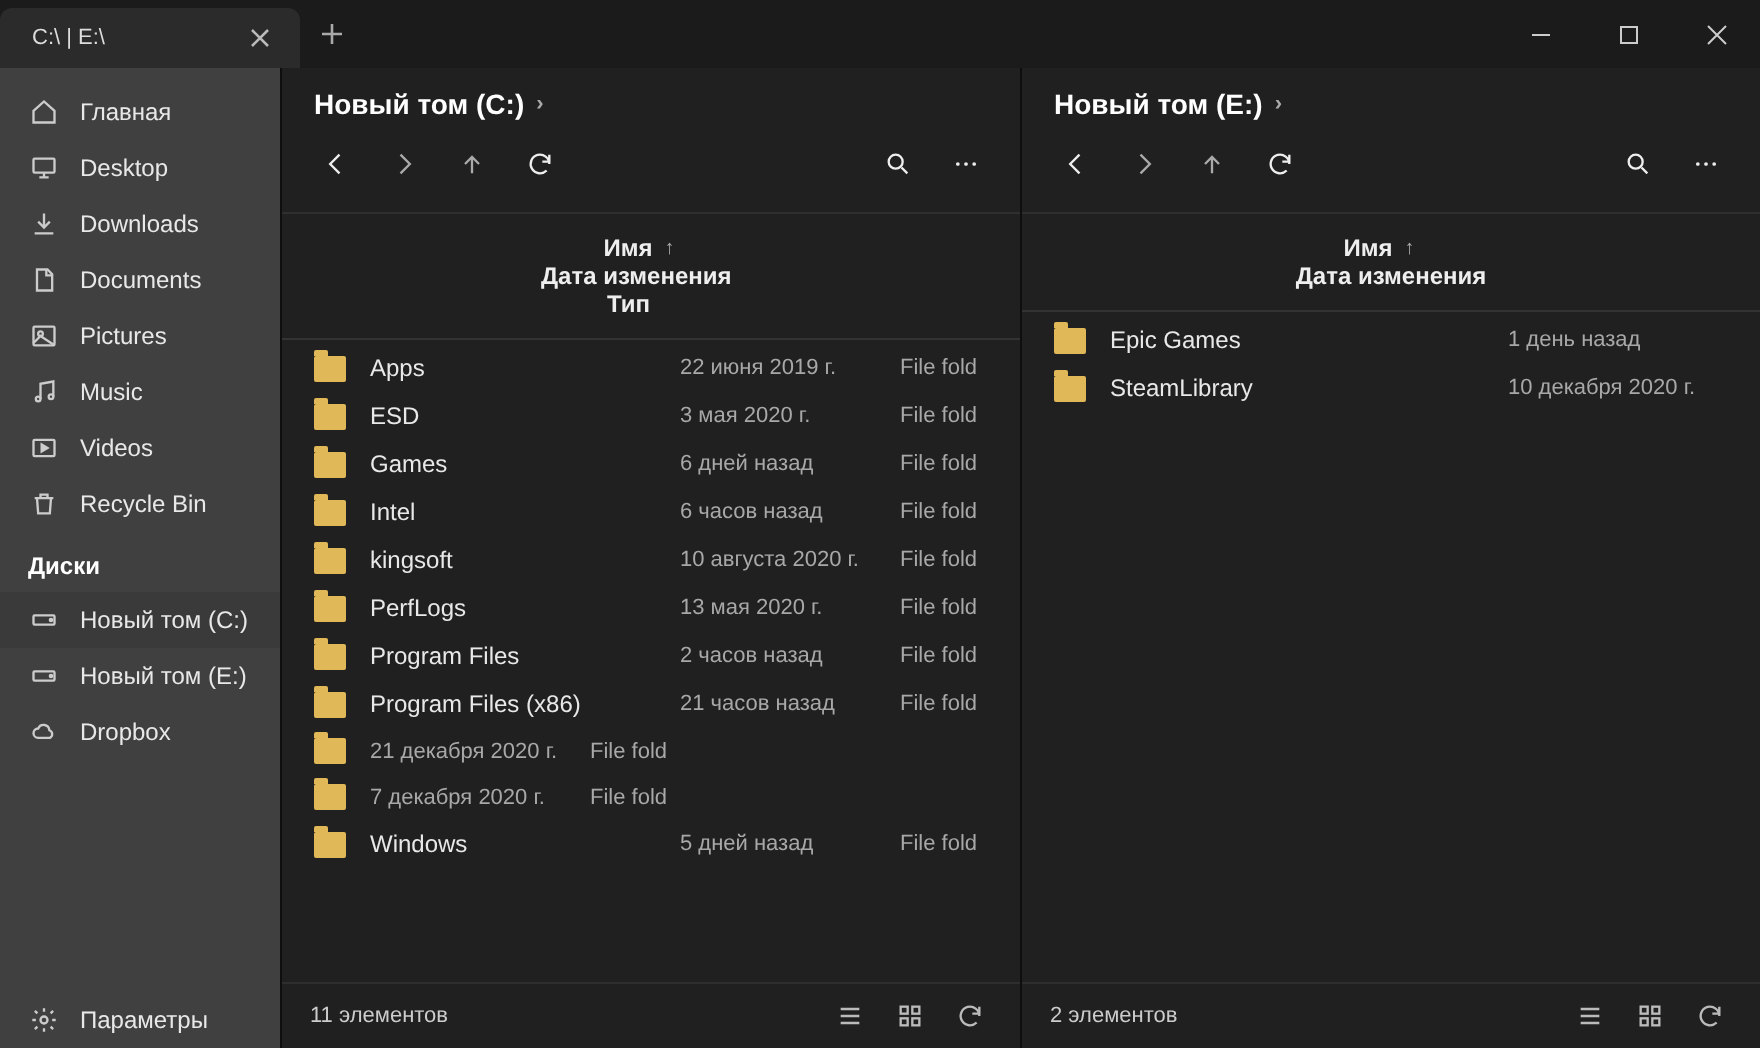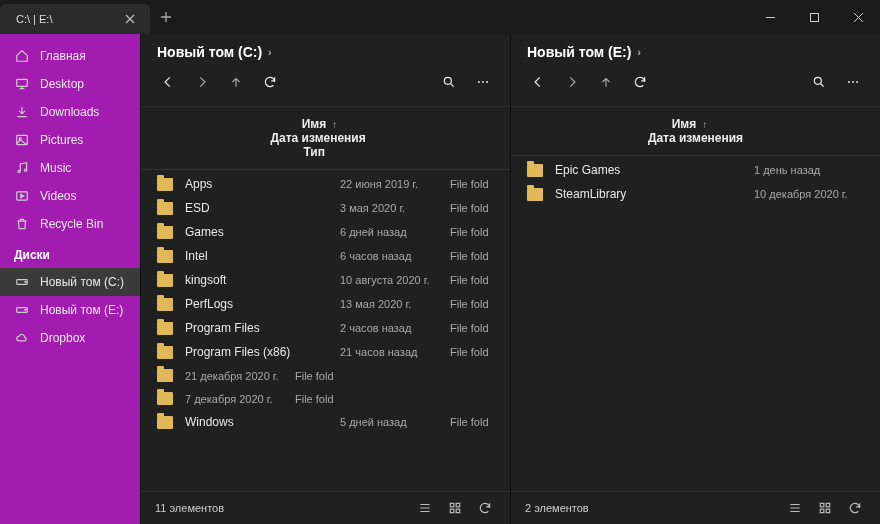--- a/index.html
+++ b/index.html
@@ -33,21 +33,21 @@
   .tab-title { font-size: 11px; color: #ddd; flex: 1; white-space: nowrap; overflow: hidden; }
   .tab-close { width: 16px; height: 16px; display:flex;align-items:center;justify-content:center;color:#bbb;}
   .tab-add { width: 32px; display:flex;align-items:center;justify-content:center;color:#aaa;}
   .titlebar-spacer { flex:1; }
   .win-btns { display:flex; }
   .win-btn { width: 44px; display:flex;align-items:center;justify-content:center;color:#ccc;}
   
   .main { flex:1; display:flex; min-height:0; }
   .sidebar {
     width: 140px;
-    background: #a21caf;
+    background: #404040;
     display:flex; flex-direction:column;
     padding-top: 8px;
   }
   .side-item {
     display:flex; align-items:center; gap:10px;
     padding: 7px 14px;
     color: #e8e8e8;
     font-size: 12px;
   }
   .side-item.active { background:#3a3a3a; }
@@ -186,20 +186,29 @@
           <span class="icon">
             <svg width="14" height="14" viewBox="0 0 24 24" fill="none" stroke="currentColor" stroke-width="2">
               <path d="M12 3v12M7 10l5 5 5-5M4 20h16"></path>
             </svg>
           </span>
           <span>Downloads</span>
         </div>
         <div class="side-item">
           <span class="icon">
             <svg width="14" height="14" viewBox="0 0 24 24" fill="none" stroke="currentColor" stroke-width="2">
+              <path d="M6 3h9l4 4v14H6z"></path>
+              <path d="M14 3v5h5"></path>
+            </svg>
+          </span>
+          <span>Documents</span>
+        </div>
+        <div class="side-item">
+          <span class="icon">
+            <svg width="14" height="14" viewBox="0 0 24 24" fill="none" stroke="currentColor" stroke-width="2">
               <rect x="3" y="4" width="18" height="16" rx="1"></rect>
               <circle cx="9" cy="10" r="2"></circle>
               <path d="M3 18l6-6 12 8"></path>
             </svg>
           </span>
           <span>Pictures</span>
         </div>
         <div class="side-item">
           <span class="icon">
             <svg width="14" height="14" viewBox="0 0 24 24" fill="none" stroke="currentColor" stroke-width="2">
@@ -251,20 +260,29 @@
         <div class="side-item">
           <span class="icon">
             <svg width="14" height="14" viewBox="0 0 24 24" fill="none" stroke="currentColor" stroke-width="2">
               <path d="M7 17a4 4 0 010-8 5 5 0 019.6 1.5A3.5 3.5 0 0117 17H7z"></path>
             </svg>
           </span>
           <span>Dropbox</span>
         </div>
       </div>
     <div class="sidebar-spacer"></div>
+    <div class="side-item">
+      <span class="icon">
+          <svg width="14" height="14" viewBox="0 0 24 24" fill="none" stroke="currentColor" stroke-width="2">
+            <circle cx="12" cy="12" r="3"></circle>
+            <path d="M12 2v3M12 19v3M4.2 4.2l2.1 2.1M17.7 17.7l2.1 2.1M2 12h3M19 12h3M4.2 19.8l2.1-2.1M17.7 6.3l2.1-2.1"></path>
+          </svg>
+        </span>
+      <span>Параметры</span>
+    </div>
   </div>
 
   <div class="panes" id="panes">
       <div class="pane">
         <div class="pane-header">
           <span>Новый том (C:)</span>
           <span class="chev">›</span>
         </div>
         <div class="toolbar">
           <div class="tool-btn enabled">

